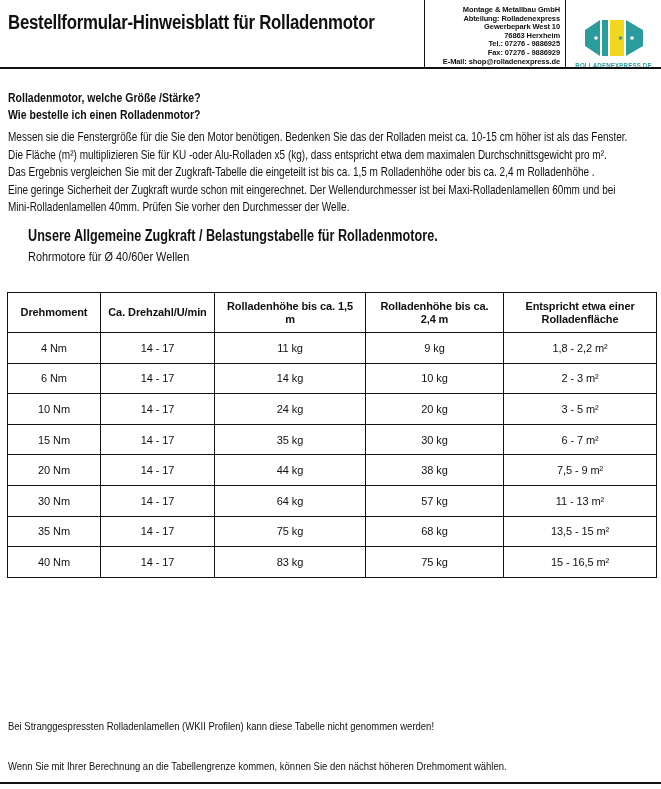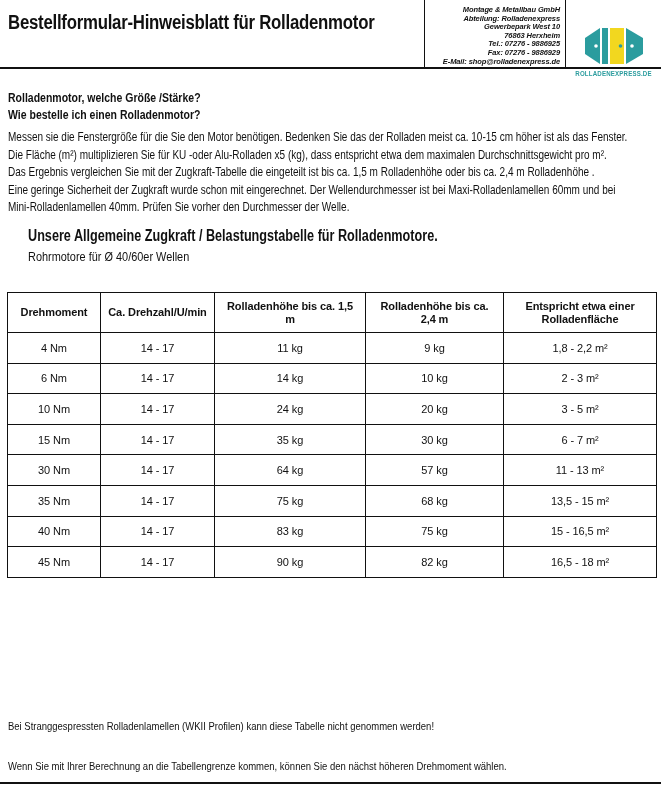--- a/index.html
+++ b/index.html
@@ -14,23 +14,23 @@
   
   .doc-title {
     position:absolute; left:8px; top:11px;
     font-size:20px; font-weight:bold; letter-spacing:-0.3px;
     white-space:nowrap; transform:scaleX(0.84); transform-origin:left top;
   }
   .company-box {
     position:absolute; left:424px; top:0; width:142px; height:67px;
     border-left:1.5px solid #111; border-right:1.5px solid #111;
     padding:6px 5px 0 0; text-align:right;
-    font-size:7.5px; font-weight:bold; line-height:8.6px; letter-spacing:-0.1px;font-style:italic;
-  }
-  .logo-box { position:absolute; left:566px; top:16px; width:95px; height:67px; text-align:center; }
+    font-size:7.5px; font-weight:bold; line-height:8.6px; letter-spacing:-0.1px;
+  }
+  .logo-box { position:absolute; left:566px; top:8px; width:95px; height:67px; text-align:center; }
   .logo-box svg { display:block; margin:10px auto 0 auto; }
   .logo-text {
     font-size:7.5px; font-weight:bold; letter-spacing:0.2px; white-space:nowrap;
     color:#2B9C9E; margin-top:3px;
     transform:scaleX(0.82); transform-origin:center top;
   }
   .header-rule { position:absolute; left:0; top:67px; width:661px; height:2px; background:#111; }
 
   
   .intro { position:absolute; left:8px; top:90px; }
@@ -164,47 +164,47 @@
           <td>3 - 5 m²</td>
         </tr>
         <tr>
           <td>15 Nm</td>
           <td>14 - 17</td>
           <td>35 kg</td>
           <td>30 kg</td>
           <td>6 - 7 m²</td>
         </tr>
         <tr>
+          <td>20 Nm</td>
+          <td>14 - 17</td>
+          <td>44 kg</td>
+          <td>38 kg</td>
+          <td>7,5 - 9 m²</td>
+        </tr>
+        <tr>
           <td>30 Nm</td>
           <td>14 - 17</td>
           <td>64 kg</td>
           <td>57 kg</td>
           <td>11 - 13 m²</td>
         </tr>
         <tr>
           <td>35 Nm</td>
           <td>14 - 17</td>
           <td>75 kg</td>
           <td>68 kg</td>
           <td>13,5 - 15 m²</td>
         </tr>
         <tr>
           <td>40 Nm</td>
           <td>14 - 17</td>
           <td>83 kg</td>
           <td>75 kg</td>
           <td>15 - 16,5 m²</td>
         </tr>
-        <tr>
-          <td>45 Nm</td>
-          <td>14 - 17</td>
-          <td>90 kg</td>
-          <td>82 kg</td>
-          <td>16,5 - 18 m²</td>
-        </tr>
     </tbody>
   </table>
 
   <div class="note note-1">Bei Stranggespressten Rolladenlamellen (WKII Profilen) kann diese Tabelle nicht genommen werden!</div>
   <div class="note note-2">Wenn Sie mit Ihrer Berechnung an die Tabellengrenze kommen, können Sie den nächst höheren Drehmoment wählen.</div>
   <div class="bottom-rule"></div>
 
 </div>
 
 </body></html>

